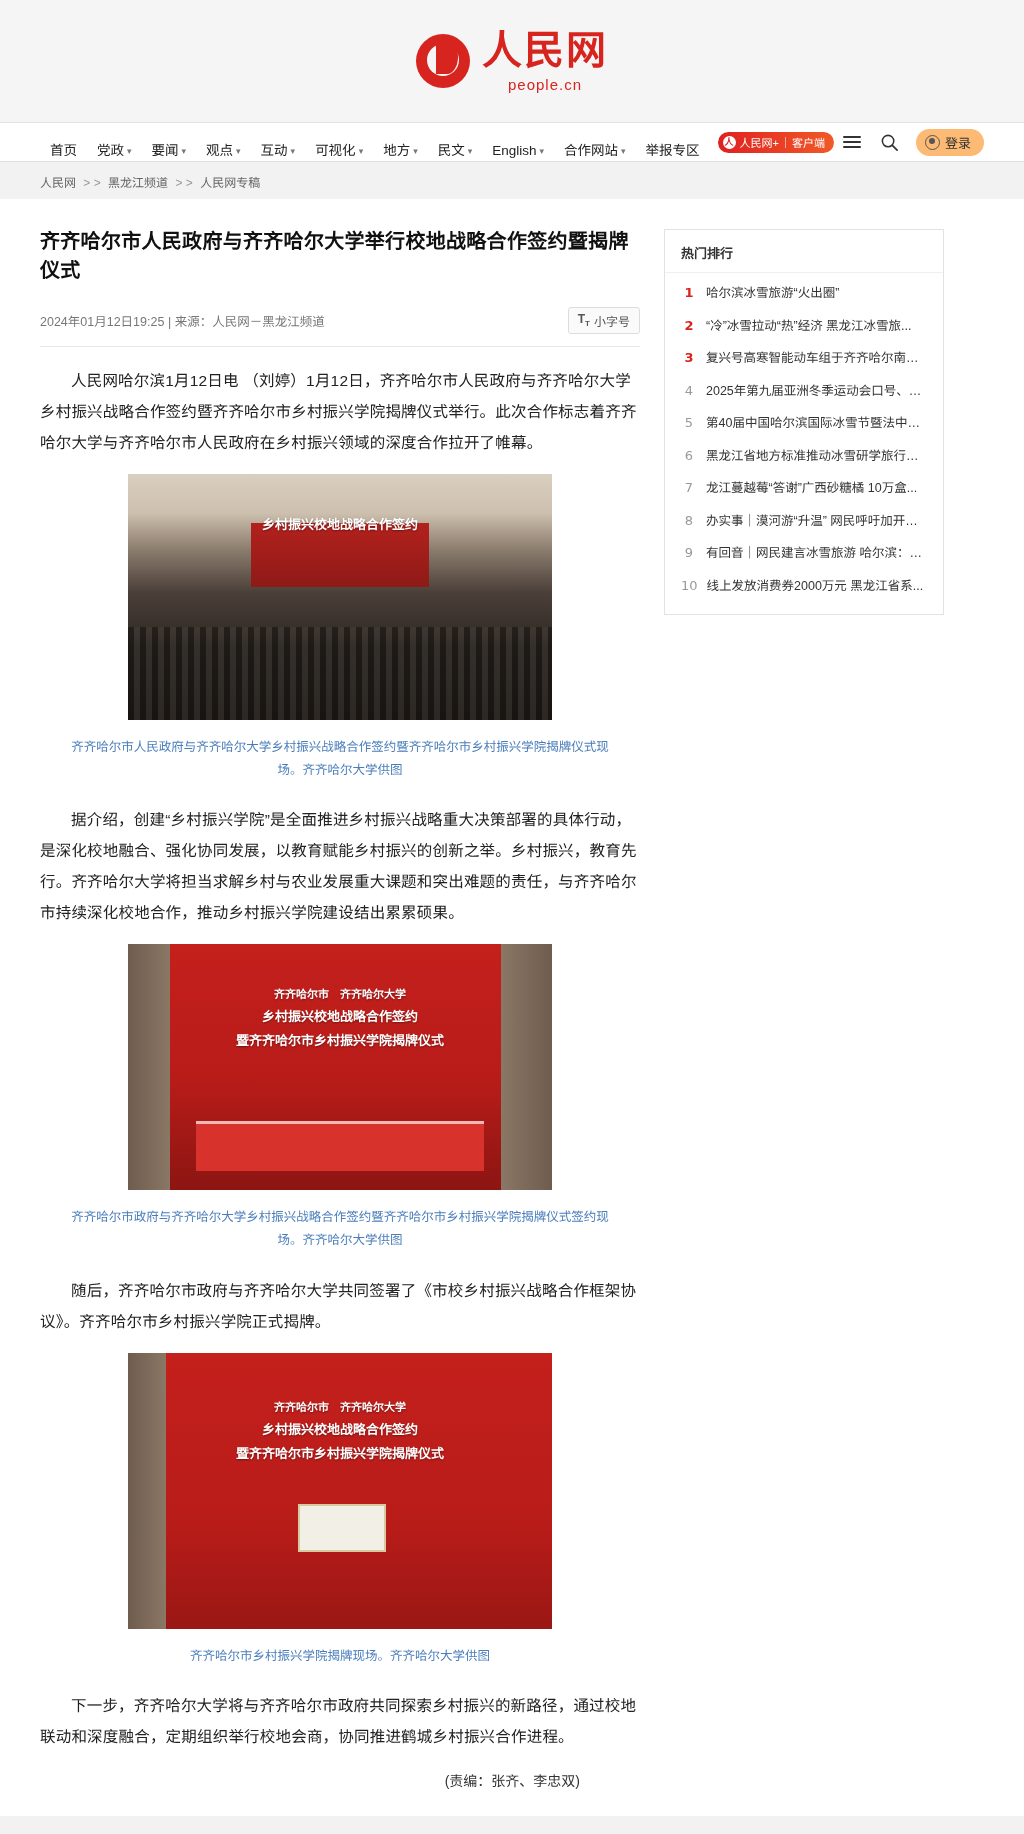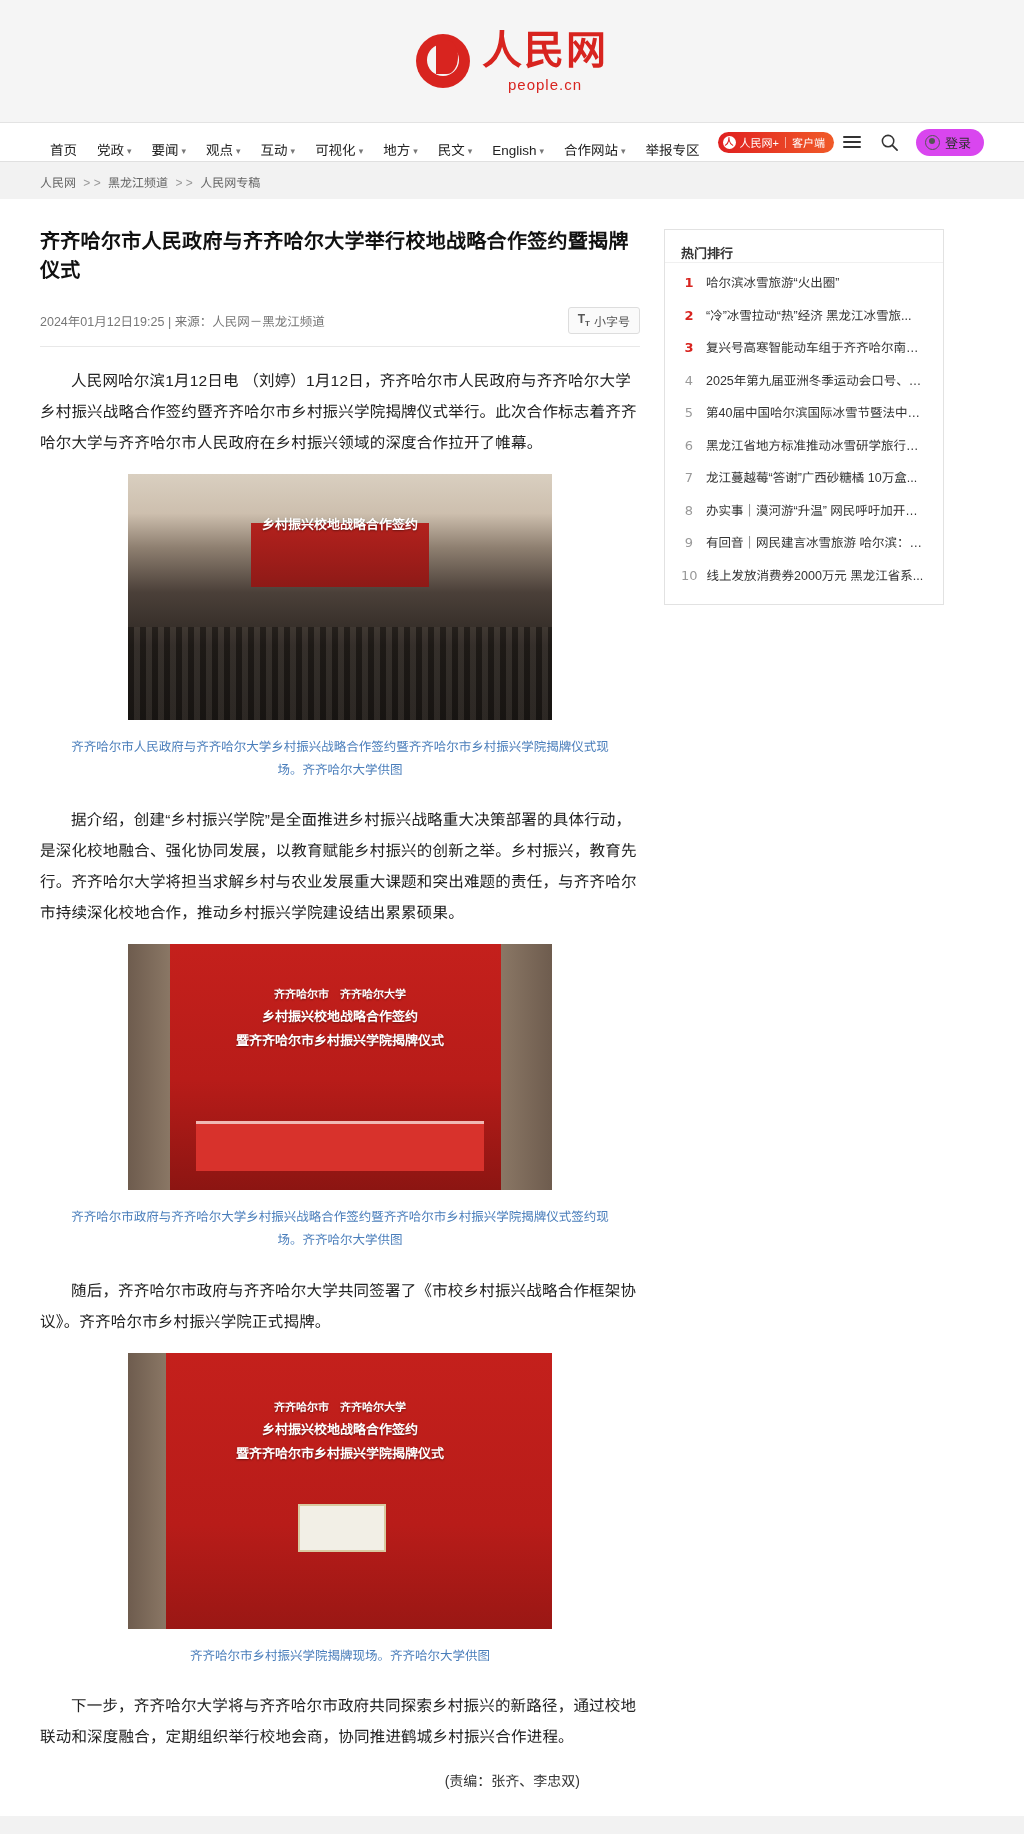--- a/index.html
+++ b/index.html
@@ -107,21 +107,21 @@
     width:24px;height:24px;
     display:flex;align-items:center;justify-content:center;
     cursor:pointer;
   }
   .hamburger { width:18px; }
   .hamburger span {
     display:block;height:2px;background:#333;margin:3px 0;border-radius:1px;
   }
   .login-pill {
     display:flex;align-items:center;gap:5px;
-    background:#d946ef;
+    background:#fdba74;
     border-radius:14px;
     height:27px;
     padding:0 13px 0 9px;
     font-size:13px;
     color:#333;
     cursor:pointer;
   }
   .login-pill .avatar {
     width:15px;height:15px;border-radius:50%;
     border:1.3px solid #555;
@@ -268,21 +268,21 @@
 
   
   .rank-box {
     border:1px solid #e2e2e2;
     background:#fff;
   }
   .rank-title {
     font-size:13px;
     color:#333;
     font-weight:bold;
-    padding:13px 16px 0;
+    padding:13px 16px 10px;
     border-bottom:1px solid #f0f0f0;
     font-family:Liberation Mono, monospace;
   }
   .rank-list { list-style:none; margin:0; padding:4px 0 12px; }
   .rank-list li {
     display:flex;
     align-items:baseline;
     gap:9px;
     padding:7px 16px;
     font-size:12.5px;

